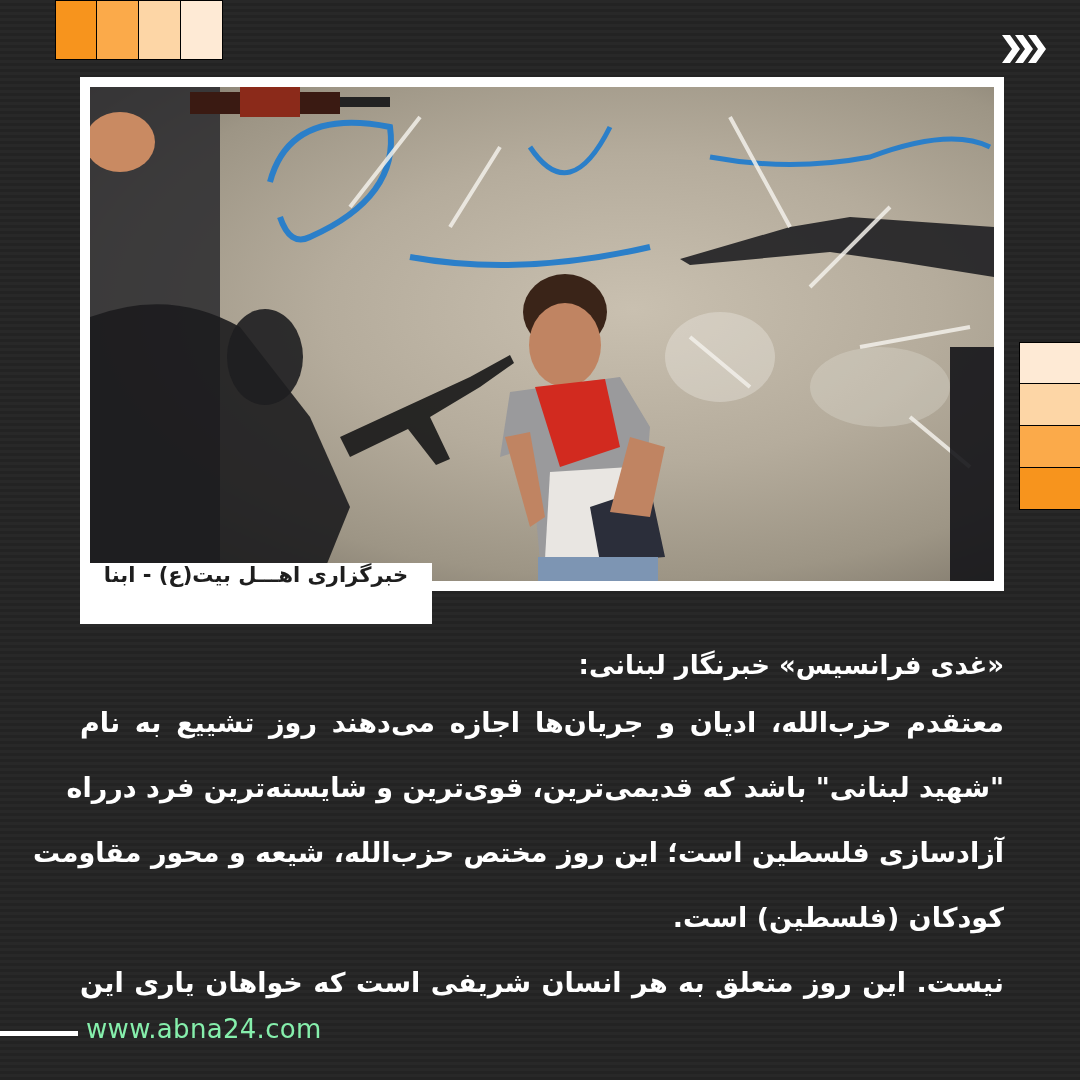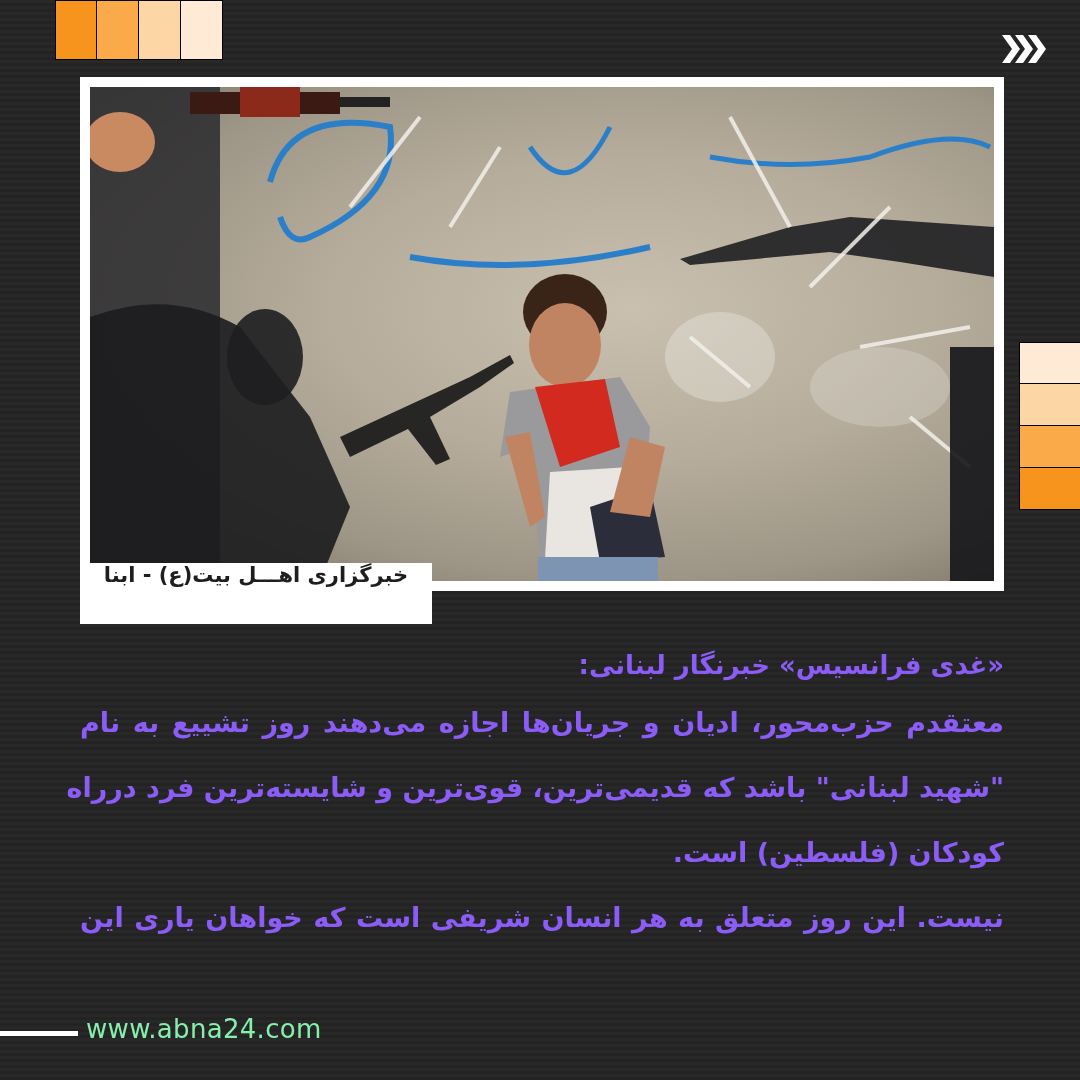--- a/index.html
+++ b/index.html
@@ -25,21 +25,21 @@
   .caption-box {
     position: absolute; left: 80px; top: 563px; width: 352px; height: 61px; background: #fff;
     display: flex; align-items: flex-start; justify-content: center;
   }
   .caption-text { direction: rtl; font-family: "DejaVu Sans", sans-serif; font-weight: bold; font-size: 21px; color: #1e1e1e; }
 
   .swatches-right { position: absolute; left: 1019px; top: 342px; width: 61px; }
   .swatches-right .sw { height: 42px; border: 1px solid #000; border-top: none; border-right: none; box-sizing: border-box; }
   .swatches-right .sw:first-child { border-top: 1px solid #000; }
 
-  .article { position: absolute; left: 80px; top: 640px; width: 924px; direction: rtl; color: #8b5cf6; }
+  .article { position: absolute; left: 80px; top: 640px; width: 924px; direction: rtl; color: #ffffff; }
   .headline { font-family: "DejaVu Sans", sans-serif; font-weight: bold; font-size: 26px; line-height: 50px; text-align: right; }
   .body-line { font-family: "DejaVu Sans", sans-serif; font-weight: bold; font-size: 27px; line-height: 65px; text-align: justify; text-align-last: justify; white-space: nowrap; }
   .body-line.last { text-align-last: right; }
 
   .footer-line { position: absolute; left: 0; top: 1031px; width: 78px; height: 5px; background: #fff; }
   .footer-url { position: absolute; left: 86px; top: 1014px; font-family: "DejaVu Sans", sans-serif; font-size: 26px; color: #86efac; letter-spacing: 0.3px; }
 </style>
 </head>
 <body>
 
@@ -104,20 +104,21 @@
 
 <div class="swatches-right">
   <div class="sw" style="background:#FEEAD5"></div>
   <div class="sw" style="background:#FDD6A6"></div>
   <div class="sw" style="background:#FBAA4A"></div>
   <div class="sw" style="background:#F7941D"></div>
 </div>
 
 <div class="article">
   <div class="headline">«غدی فرانسیس» خبرنگار لبنانی:</div>
-  <div class="body-line">معتقدم حزب‌محور، ادیان و جریان‌ها اجازه می‌دهند روز تشییع به نام</div>
+  <div class="body-line">معتقدم حزب‌الله، ادیان و جریان‌ها اجازه می‌دهند روز تشییع به نام</div>
   <div class="body-line">"شهید لبنانی" باشد که قدیمی‌ترین، قوی‌ترین و شایسته‌ترین فرد درراه</div>
+  <div class="body-line">آزادسازی فلسطین است؛ این روز مختص حزب‌الله، شیعه و محور مقاومت</div>
   <div class="body-line last">کودکان (فلسطین) است.</div>
   <div class="body-line">نیست. این روز متعلق به هر انسان شریفی است که خواهان یاری این</div>
 </div>
 
 <div class="footer-line"></div>
 <div class="footer-url">www.abna24.com</div>
 
 </body></html>

